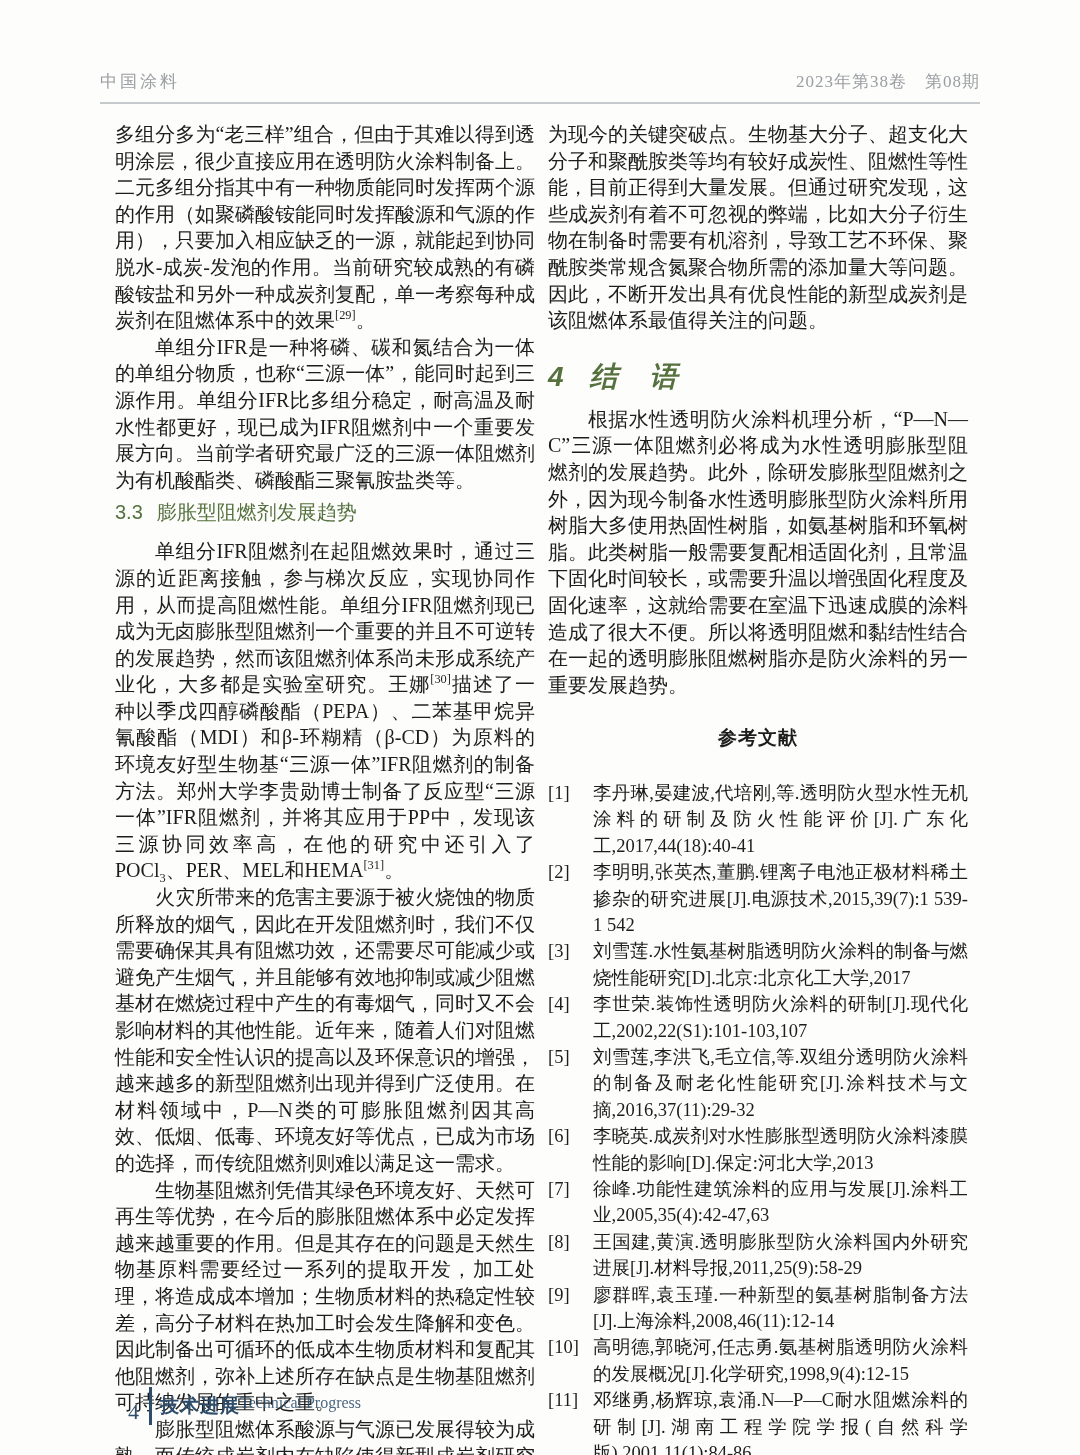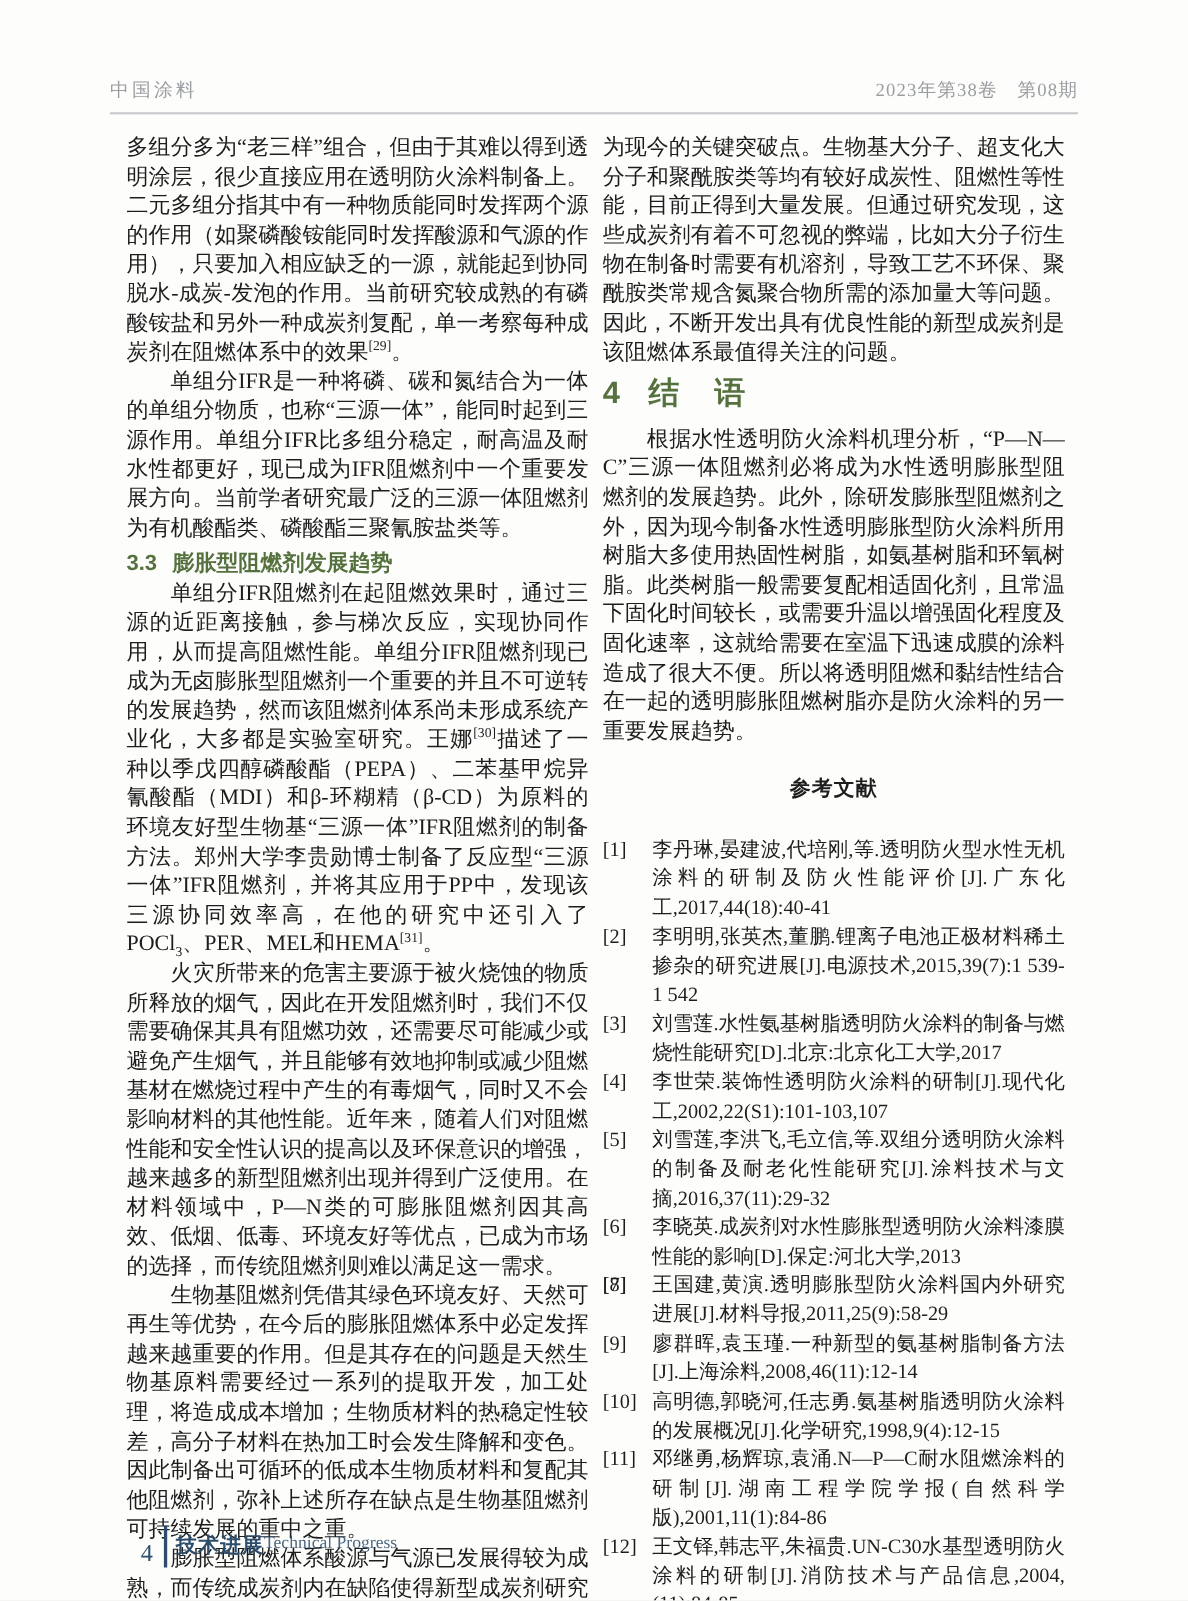--- a/index.html
+++ b/index.html
@@ -42,31 +42,31 @@
     font-size:20px;line-height:26.6px;
     text-align:justify;
   }
   p.para{margin:0;}
   p.indent{text-indent:2em;}
   sup,sub{font-size:0.62em;line-height:0;}
   
   h3.h3{
     font-family:"Liberation Sans","DejaVu Sans",sans-serif;
     color:var(--heading-color);
-    font-size:20px;font-weight:bold;
-    margin:5px 0 0;line-height:28px;
+    font-size:20px;font-weight:normal;
+    margin:5px 0 12px;line-height:28px;
     text-align:left;
   }
   h3.h3 .h-num{margin-right:14px;}
   h2.h2{
     font-family:"Liberation Sans","DejaVu Sans",sans-serif;
     color:var(--heading-color);
     font-size:28px;font-weight:bold;
-    margin:5px 0 11px;line-height:36px;
-    text-align:left;letter-spacing:2px;
+    margin:25px 0 11px;line-height:36px;
+    text-align:left;letter-spacing:2px;font-style:italic;
   }
   h2.h2 .h-num{margin-right:24px;}
   
   .refs-title{
     font-family:"Liberation Sans","DejaVu Sans",sans-serif;
     font-weight:bold;font-size:19px;
     text-align:center;
     margin:27px 0 28px;
     letter-spacing:1px;
   }
@@ -126,21 +126,21 @@
         <p class="para"><span>为现今的关键突破点。生物基大分子、超支化大分子和聚酰胺类等均有较好成炭性、阻燃性等性能，目前正得到大量发展。但通过研究发现，这些成炭剂有着不可忽视的弊端，比如大分子衍生物在制备时需要有机溶剂，导致工艺不环保、聚酰胺类常规含氮聚合物所需的添加量大等问题。因此，不断开发出具有优良性能的新型成炭剂是该阻燃体系最值得关注的问题。</span></p>
         <h2 class="h2"><span class="h-num">4</span><span class="h-title">结　语</span></h2>
         <p class="para indent"><span>根据水性透明防火涂料机理分析，“P—N—C”三源一体阻燃剂必将成为水性透明膨胀型阻燃剂的发展趋势。此外，除研发膨胀型阻燃剂之外，因为现今制备水性透明膨胀型防火涂料所用树脂大多使用热固性树脂，如氨基树脂和环氧树脂。此类树脂一般需要复配相适固化剂，且常温下固化时间较长，或需要升温以增强固化程度及固化速率，这就给需要在室温下迅速成膜的涂料造成了很大不便。所以将透明阻燃和黏结性结合在一起的透明膨胀阻燃树脂亦是防火涂料的另一重要发展趋势。</span></p>
         <div class="refs-title">参考文献</div>
         <div class="ref"><span class="ref-label">[1]</span><span class="ref-text">李丹琳,晏建波,代培刚,等.透明防火型水性无机涂料的研制及防火性能评价[J].广东化工,2017,44(18):40-41</span></div>
         <div class="ref"><span class="ref-label">[2]</span><span class="ref-text">李明明,张英杰,董鹏.锂离子电池正极材料稀土掺杂的研究进展[J].电源技术,2015,39(7):1 539-1 542</span></div>
         <div class="ref"><span class="ref-label">[3]</span><span class="ref-text">刘雪莲.水性氨基树脂透明防火涂料的制备与燃烧性能研究[D].北京:北京化工大学,2017</span></div>
         <div class="ref"><span class="ref-label">[4]</span><span class="ref-text">李世荣.装饰性透明防火涂料的研制[J].现代化工,2002,22(S1):101-103,107</span></div>
         <div class="ref"><span class="ref-label">[5]</span><span class="ref-text">刘雪莲,李洪飞,毛立信,等.双组分透明防火涂料的制备及耐老化性能研究[J].涂料技术与文摘,2016,37(11):29-32</span></div>
         <div class="ref"><span class="ref-label">[6]</span><span class="ref-text">李晓英.成炭剂对水性膨胀型透明防火涂料漆膜性能的影响[D].保定:河北大学,2013</span></div>
-        <div class="ref"><span class="ref-label">[7]</span></div>
+        <div class="ref"><span class="ref-label">[7]</span><span class="ref-text">徐峰.功能性建筑涂料的应用与发展[J].涂料工业,2005,35(4):42-47,63</span></div>
         <div class="ref"><span class="ref-label">[8]</span><span class="ref-text">王国建,黄演.透明膨胀型防火涂料国内外研究进展[J].材料导报,2011,25(9):58-29</span></div>
         <div class="ref"><span class="ref-label">[9]</span><span class="ref-text">廖群晖,袁玉瑾.一种新型的氨基树脂制备方法[J].上海涂料,2008,46(11):12-14</span></div>
         <div class="ref"><span class="ref-label">[10]</span><span class="ref-text">高明德,郭晓河,任志勇.氨基树脂透明防火涂料的发展概况[J].化学研究,1998,9(4):12-15</span></div>
         <div class="ref"><span class="ref-label">[11]</span><span class="ref-text">邓继勇,杨辉琼,袁涌.N—P—C耐水阻燃涂料的研制[J].湖南工程学院学报(自然科学版),2001,11(1):84-86</span></div>
         <div class="ref"><span class="ref-label">[12]</span><span class="ref-text">王文铎,韩志平,朱福贵.UN-C30水基型透明防火涂料的研制[J].消防技术与产品信息,2004,(11):84-85</span></div>
       </div>
   </div>
 
   <div class="page-footer">
     <span class="pnum">4</span>

